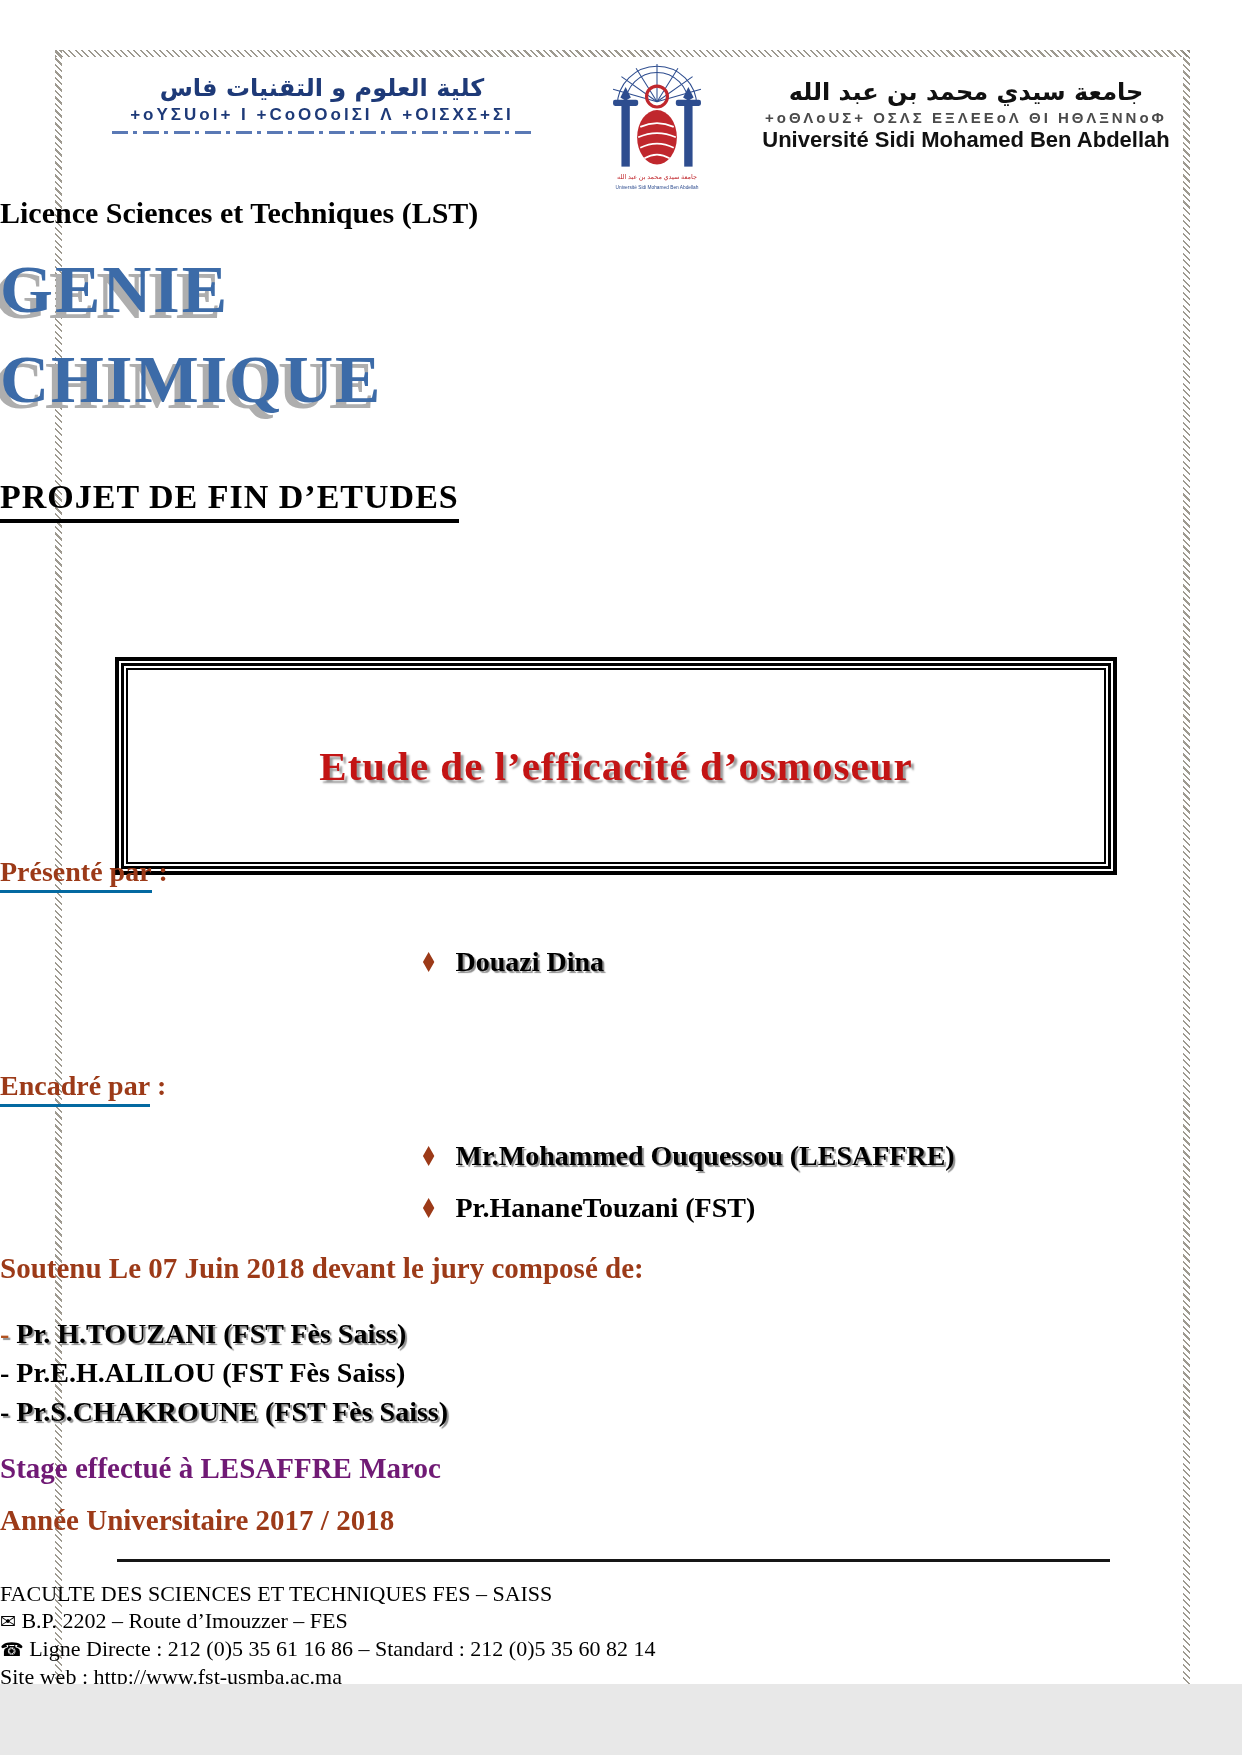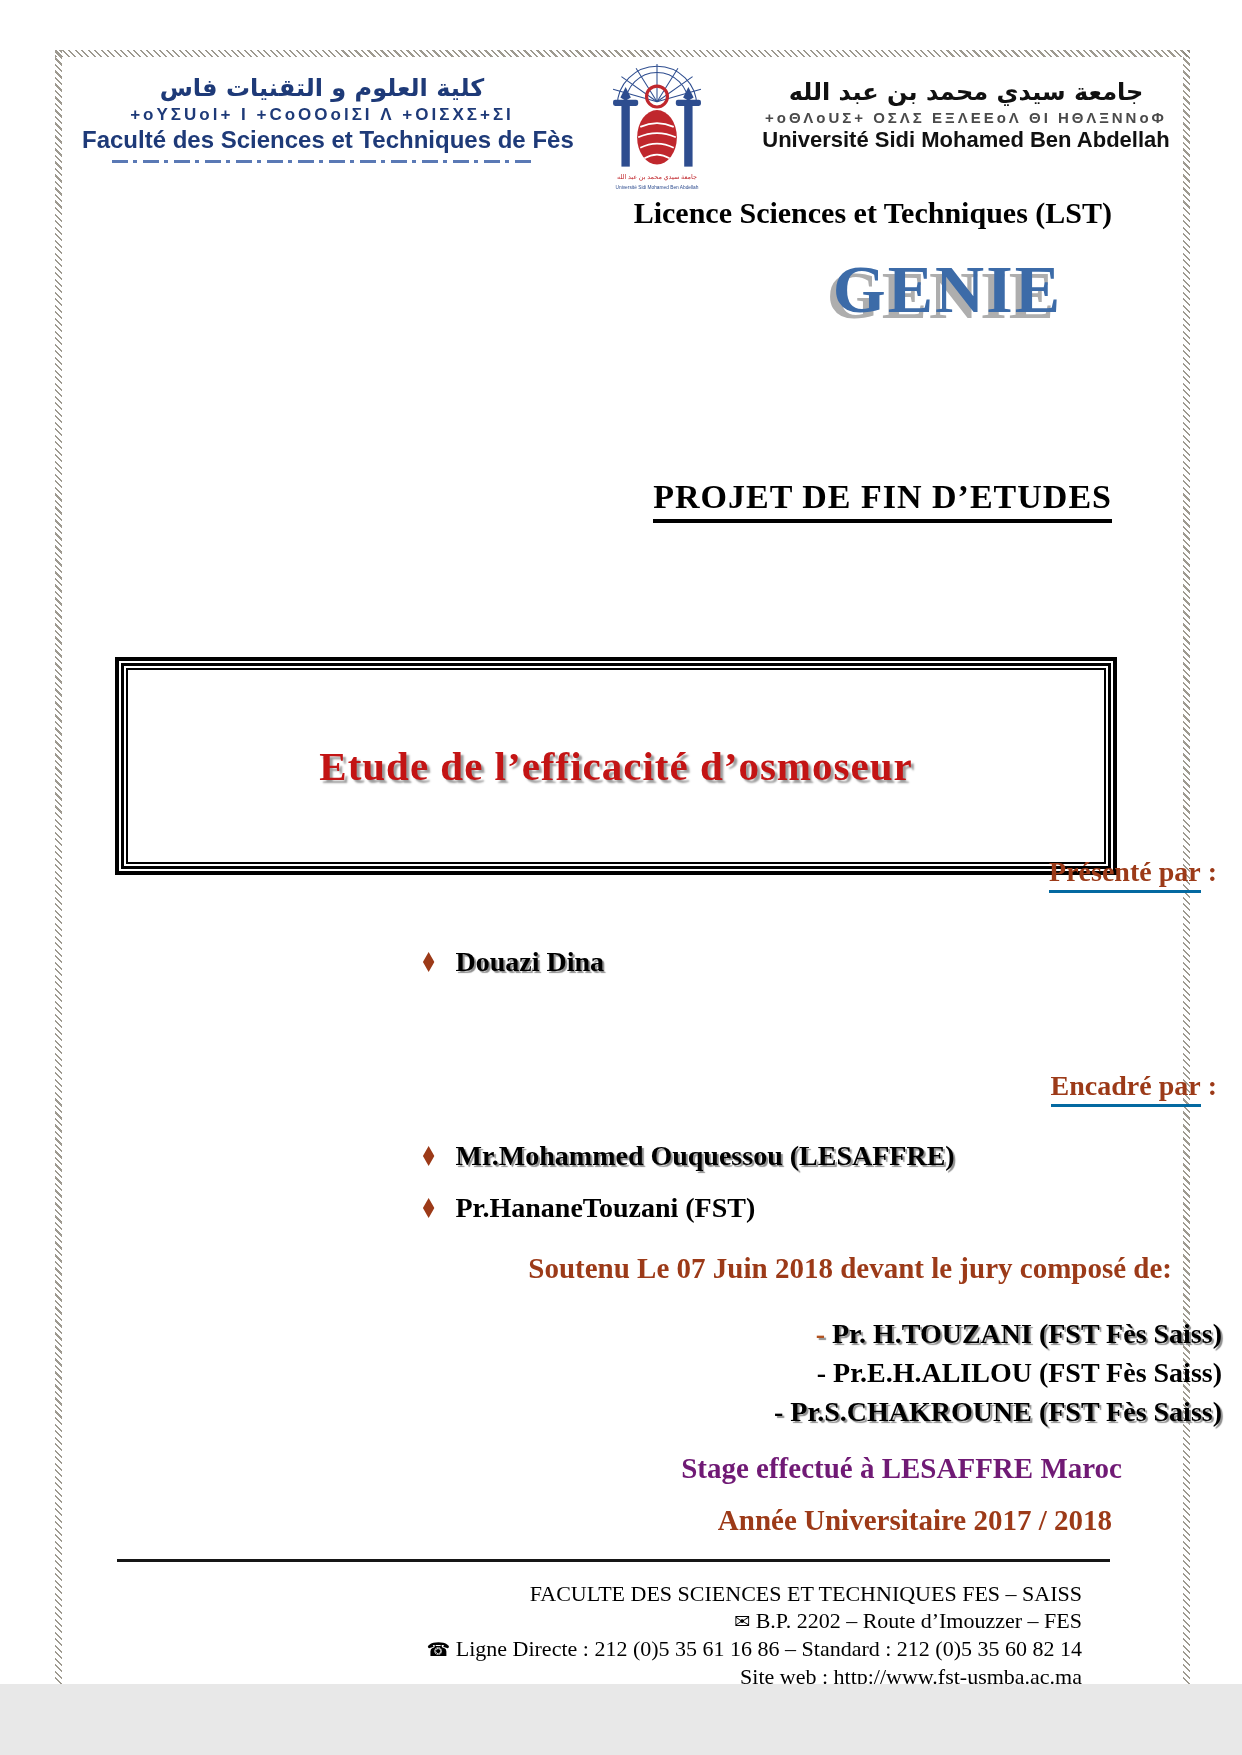--- a/index.html
+++ b/index.html
@@ -9,21 +9,21 @@
     font-family:"Liberation Serif", serif; color:#000;
   }
   
   .pb{position:absolute; background-image:repeating-linear-gradient(45deg,#8d887c 0 1.6px,transparent 1.6px 4.6px); opacity:.85;}
   .pb-top{left:55px; right:52px; top:50px; height:7px;}
   .pb-bottom{left:55px; right:52px; top:1698px; height:7px;}
   .pb-left{left:55px; top:50px; width:7px; height:1655px;}
   .pb-right{left:1183px; top:50px; width:7px; height:1655px;}
 
   .abs{position:absolute;}
-  .ctr{text-align:right;}
+  .ctr{text-align:left;}
 
   
   .header{position:absolute; top:68px; left:82px; right:66px; display:flex; justify-content:space-between; align-items:flex-start;}
   .inst{text-align:center; font-family:"Liberation Sans", sans-serif;}
   .inst-left{width:480px; color:#1e3a78; padding-top:6px;}
   .inst-right{width:420px; color:#111; padding-top:10px;}
   .inst .ar{font-family:"DejaVu Sans", sans-serif; font-weight:bold; font-size:24px; direction:rtl;}
   .inst-left .ar{color:#1e3a78;}
   .inst .tif{font-weight:bold; font-size:17px; letter-spacing:3px; margin-top:3px; white-space:nowrap;}
   .inst-right .tif{color:#4a4a4a; font-size:15px;}
@@ -80,21 +80,20 @@
 
   <div class="pb pb-top"></div>
   <div class="pb pb-bottom"></div>
   <div class="pb pb-left"></div>
   <div class="pb pb-right"></div>
 
   <div class="header">
     <div class="inst inst-left">
       <div class="ar">كلية العلوم و التقنيات فاس</div>
       <div class="tif">+oYΣUol+  I  +CoOOolΣI  Λ  +OIΣXΣ+ΣI</div>
-      <div class="fr">Faculté des Sciences et Techniques de Fès</div>
       <div class="dashline"></div>
     </div>
 
     <div class="logo-wrap">
       <svg viewBox="0 0 120 130" width="126" height="136">
         <g stroke="#2e4d8f" stroke-width="1" fill="none">
           <path d="M22,42 A38,38 0 0 1 98,42"></path>
           <path d="M30,40 A30,30 0 0 1 90,40"></path>
           <line x1="60" y1="38" x2="60" y2="2"></line>
           <line x1="60" y1="38" x2="40" y2="6"></line>
@@ -125,20 +124,21 @@
     <div class="inst inst-right">
       <div class="ar">جامعة سيدي محمد بن عبد الله</div>
       <div class="tif">+oΘΛoUΣ+  ΟΣΛΣ  ΕΞΛΕΕoΛ  ΘΙ  ΗΘΛΞΝΝoΦ</div>
       <div class="fr">Université Sidi Mohamed Ben Abdellah</div>
     </div>
   </div>
 
   <div class="abs ctr licence">Licence Sciences et Techniques (LST)</div>
 
   <div class="abs ctr genie">GENIE</div>
+  <div class="abs ctr genie chimique">CHIMIQUE</div>
 
   <div class="abs ctr projet">
     <span class="ul">PROJET DE FIN D’ETUDES</span>
   </div>
 
   <div class="abs subject-box">
     <div class="subject-title">Etude de l’efficacité d’osmoseur</div>
   </div>
 
   <div class="abs ctr heading presente">

